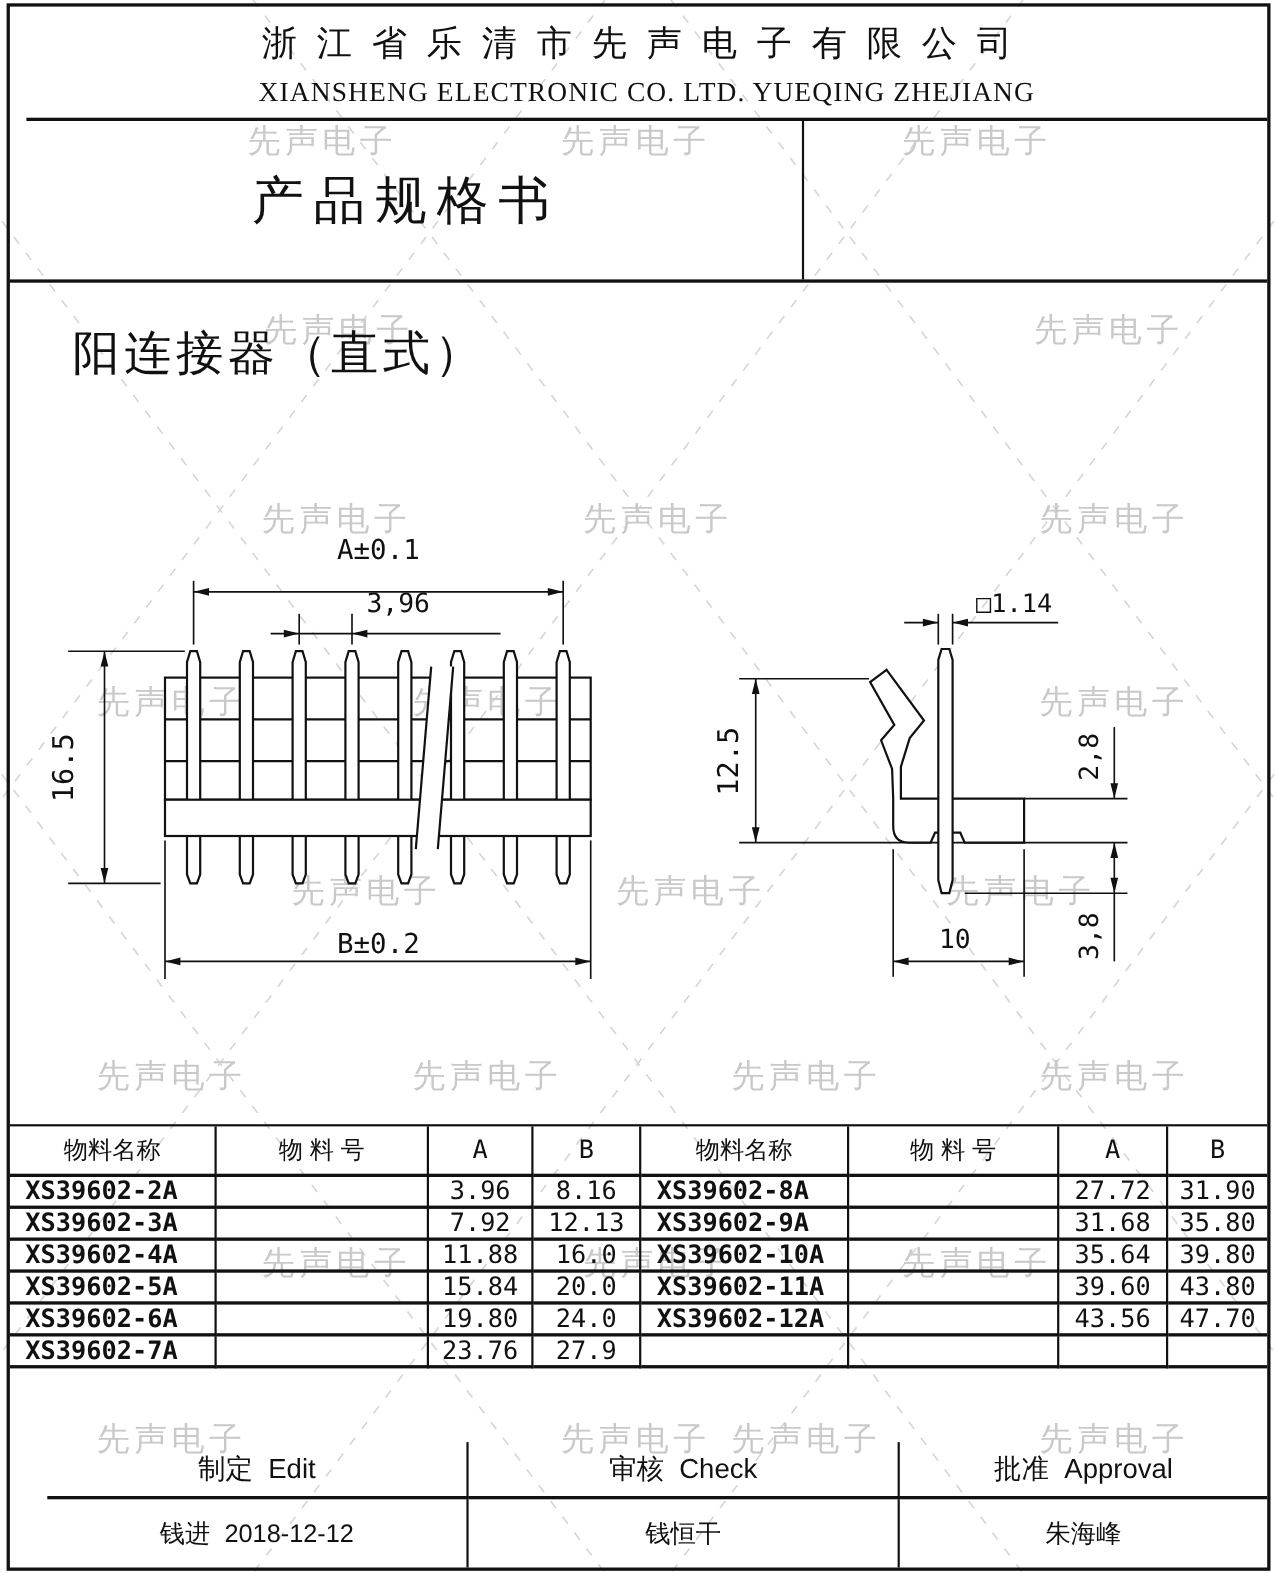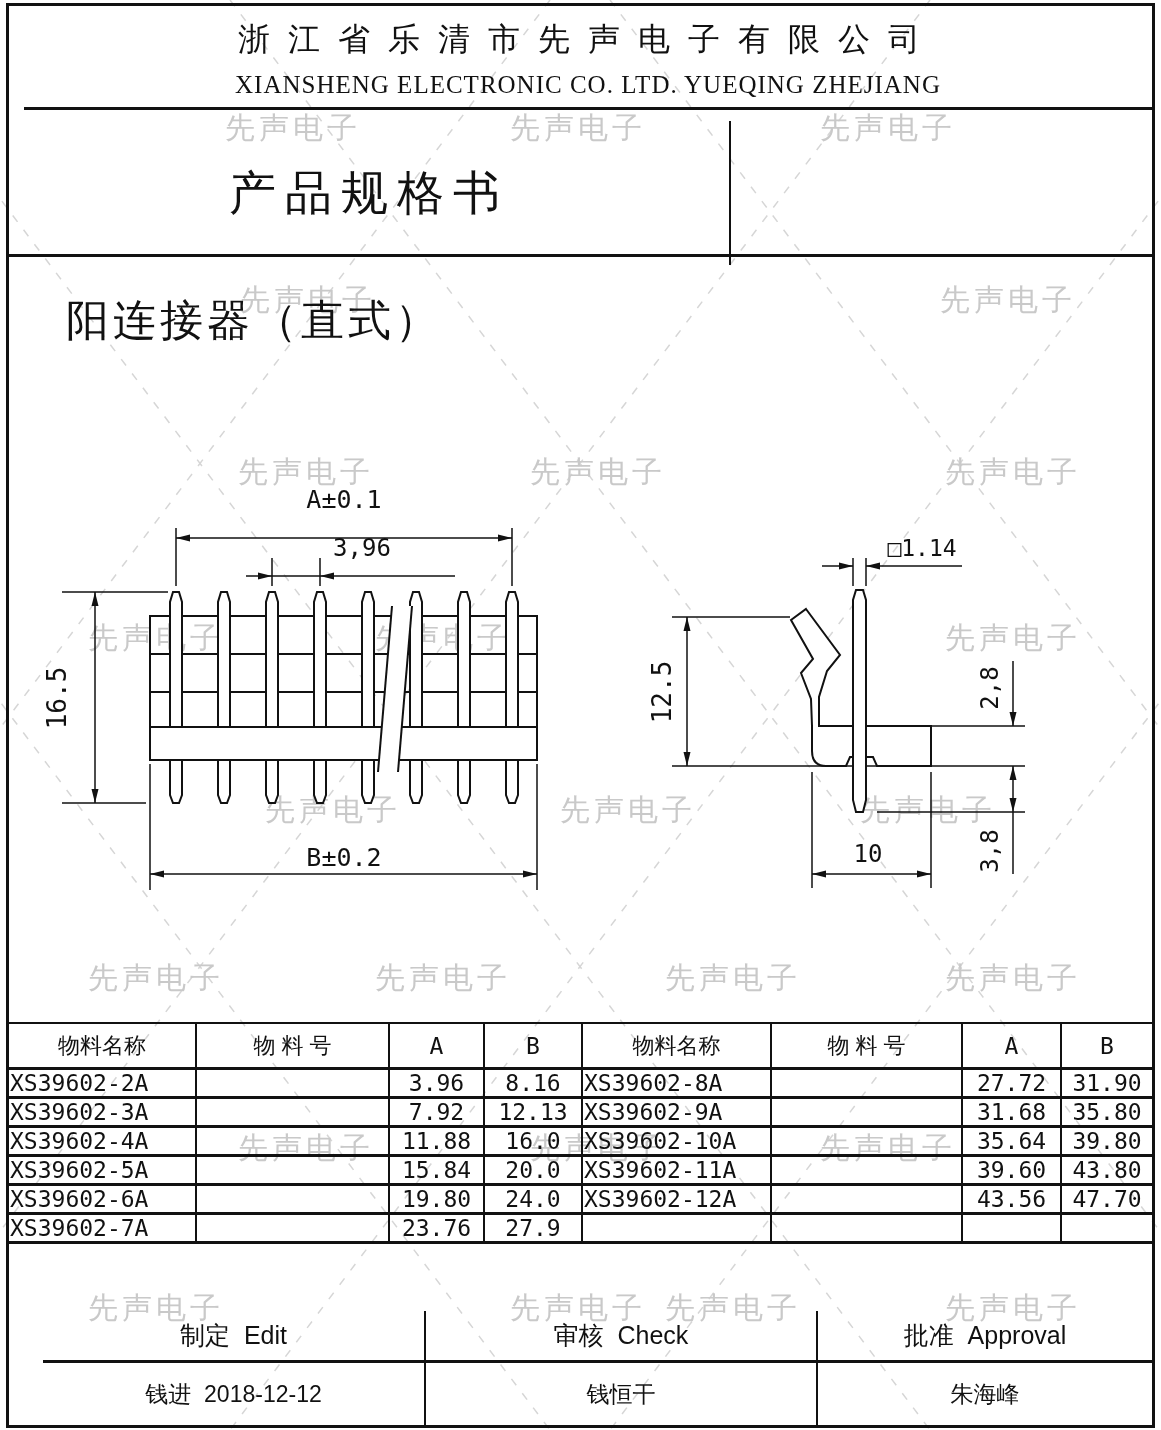--- a/index.html
+++ b/index.html
@@ -15,21 +15,21 @@
 
   .content { position:absolute; inset:0; z-index:1; }
 
   
   .header-band { position:absolute; left:24px; right:9px; top:6px; height:104px; border-bottom:3px solid #111; text-align:center; }
   .co-cn { margin-top:12px; font-size:32px; letter-spacing:18px; white-space:nowrap; }
   .co-en { margin-top:9px; font-size:25px; letter-spacing:1px; font-family:Liberation Serif, serif; white-space:nowrap; }
 
   
   .title-block { position:absolute; left:9px; right:9px; top:110px; height:147px; border-bottom:3px solid #111; }
-  .doc-title-cell { position:absolute; left:0; top:11px; width:722px; height:100%; border-right:2px solid #111;
+  .doc-title-cell { position:absolute; left:0; top:0; width:722px; height:100%; border-right:2px solid #111;
                     display:flex; align-items:center; justify-content:center; }
   .doc-title { font-size:47px; letter-spacing:9px; font-family:"Liberation Serif", serif; }
   .info-grid { position:absolute; left:722px; right:0; top:0; bottom:0; display:grid;
                grid-template-columns:126px 1fr; grid-template-rows:repeat(4,1fr); }
   .info-grid > div { display:flex; align-items:center; justify-content:center; font-size:21px; border-bottom:2px solid #111; white-space:pre; }
   .info-grid > div.lastrow { border-bottom:none; }
   .info-grid > div.lbl { border-right:2px solid #111; }
   .info-grid > div.val { font-family:"DejaVu Sans Mono", monospace; font-size:22px; }
 
   .section-heading { position:absolute; left:66px; top:292px; font-size:43px; letter-spacing:4px; }
@@ -39,21 +39,21 @@
 
   
   .spec-table { position:absolute; left:9px; right:9px; top:1022px; height:208px; border-top:2px solid #111;
                 display:grid; grid-template-columns:188px 193px 95px 98px 189px 191px 99px 1fr;
                 grid-template-rows:46px repeat(6,1fr); }
   .spec-table > div { border-right:2px solid #111; border-bottom:3px solid #111;
                       display:flex; align-items:center; justify-content:center;
                       font-size:22px; white-space:pre; }
   .spec-table > div.c8 { border-right:none; }
   .spec-table > div.mono { font-family:"DejaVu Sans Mono", monospace; font-size:23px; }
-  .spec-table > div.pn { justify-content:flex-start; padding-left:1px; }
+  .spec-table > div.pn { justify-content:flex-start; padding-left:14px;font-weight:bold; }
 
   
   .footer { position:absolute; left:9px; right:9px; top:1311px; bottom:5px; display:grid;
             grid-template-columns:383px 392px 1fr; grid-template-rows:52px 1fr;margin-left:34px; }
   .footer > div { display:flex; align-items:center; justify-content:center; white-space:pre;
                   border-right:2px solid #111; font-size:25px; }
   .footer > div.c3 { border-right:none; }
   .footer > div.r1 { border-bottom:3px solid #111; }
   .footer > div.r2 { font-size:23px; }
 </style>

